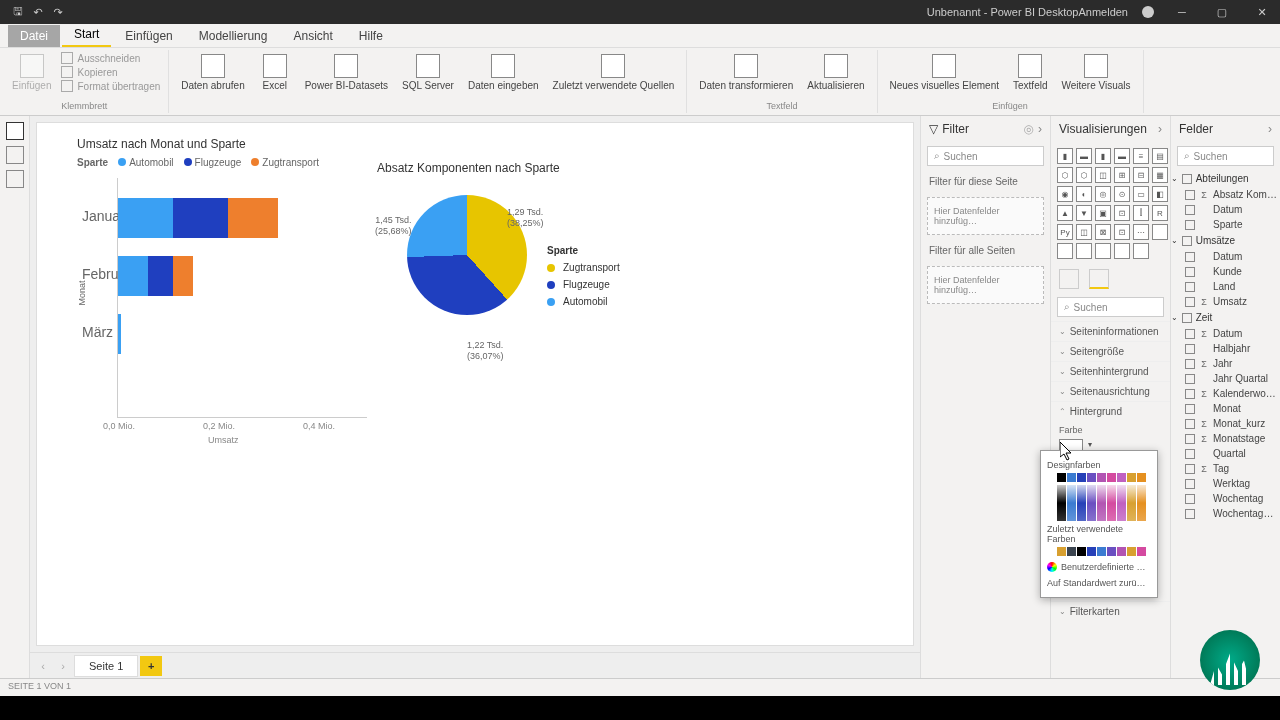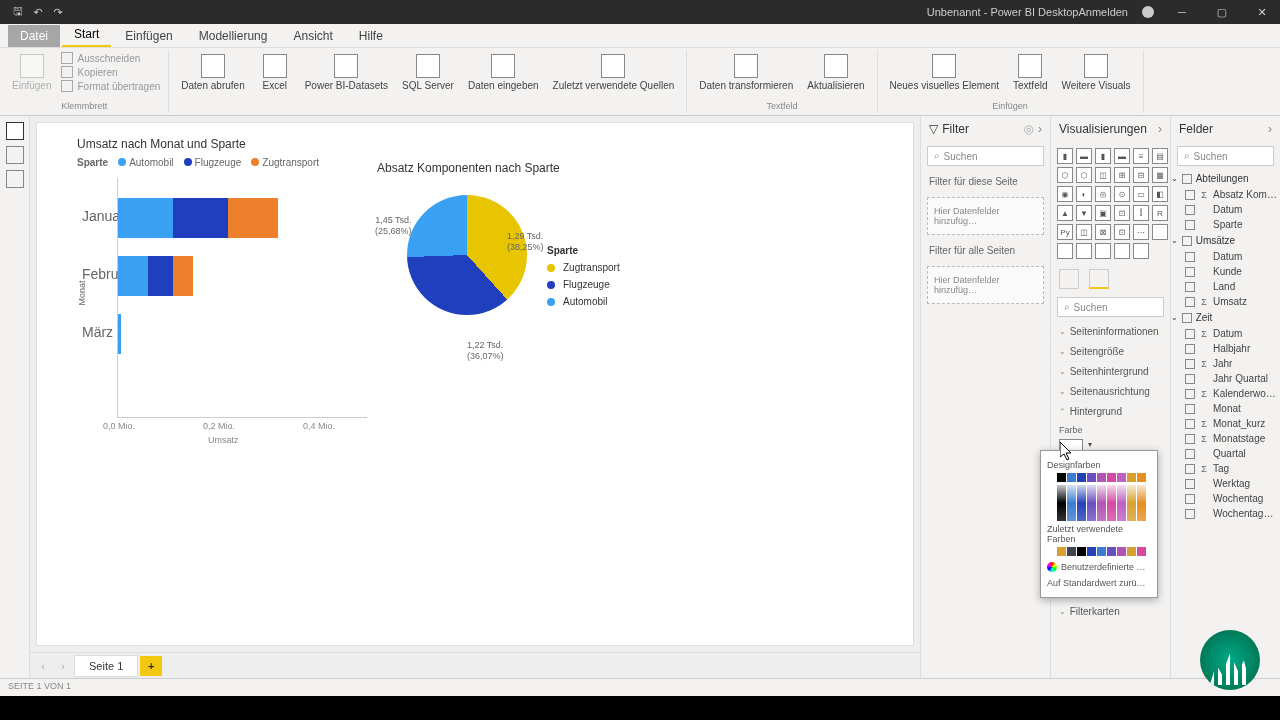--- a/index.html
+++ b/index.html
@@ -245,21 +245,21 @@
           </div>
         </div>
 
         <div class="chart chart2">
           <div class="chart-title">Absatz Komponenten nach Sparte</div>
           <div style="position:relative">
             <div class="pie" style="background:conic-gradient(#e7c500 0deg 138deg,#1f3fbf 138deg 268deg,#3aa0f3 268deg 360deg)"></div>
             <div class="pie-label" style="left:-2px;top:20px;text-align:right">
               <span>1,45 Tsd.</span><br><span>(25,68%)</span>
             </div>
-            <div class="pie-label" style="left:130px;top:36px">
+            <div class="pie-label" style="left:130px;top:12px">
               <span>1,29 Tsd.</span><br><span>(38,25%)</span>
             </div>
             <div class="pie-label" style="left:90px;top:145px">
               <span>1,22 Tsd.</span><br><span>(36,07%)</span>
             </div>
             <div class="pie-legend">
               <div style="font-weight:600;margin-bottom:6px">Sparte</div>
               <div class="pie-legend-item">
                   <span class="legend-dot" style="background:#e7c500"></span>
                   <span>Zugtransport</span>

